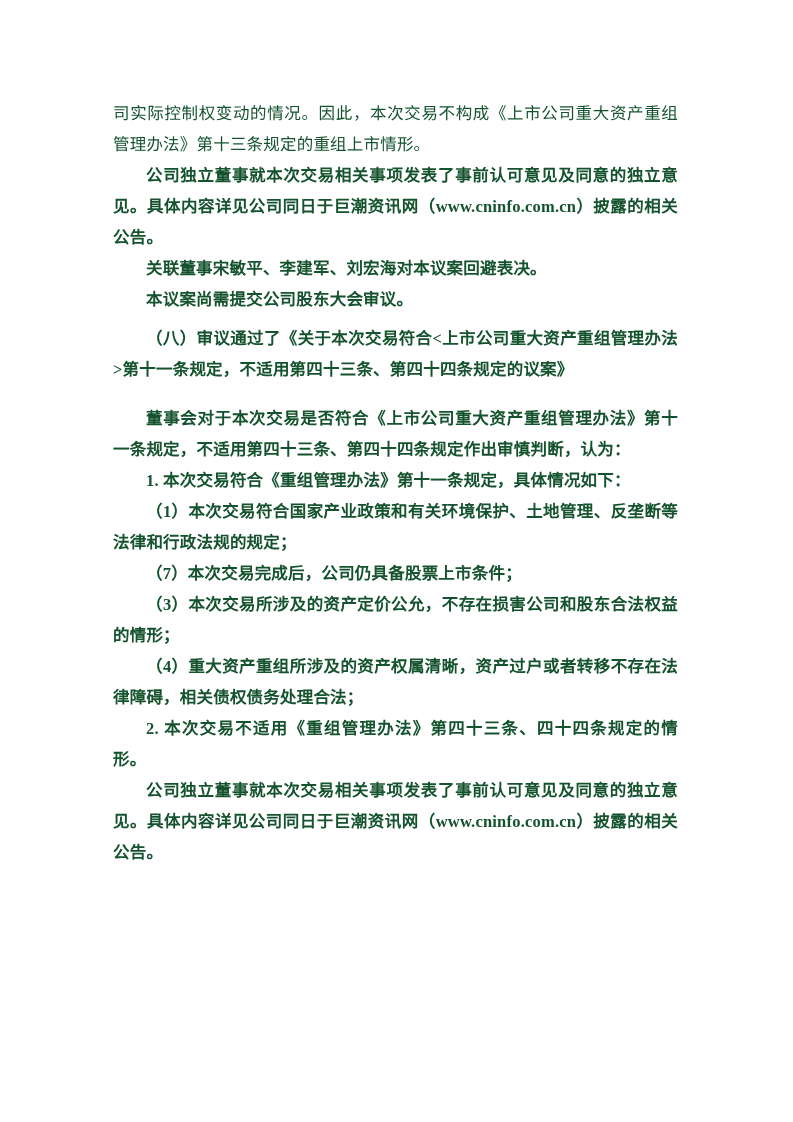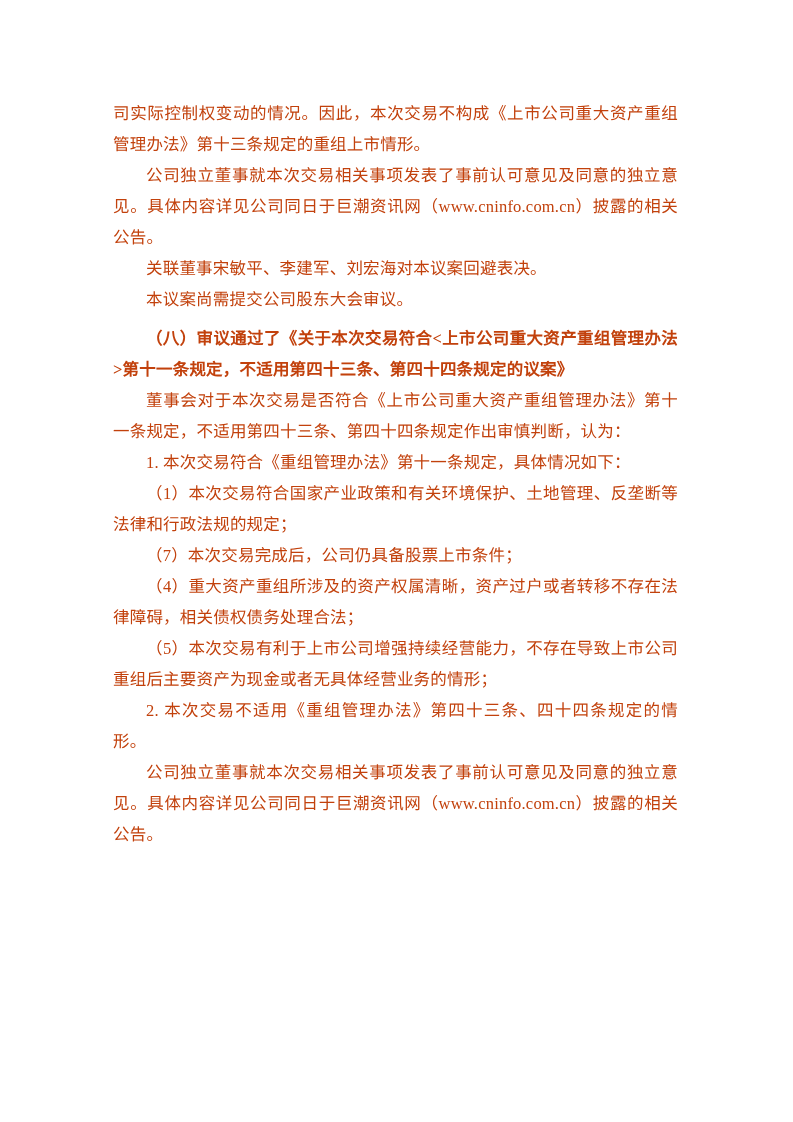--- a/index.html
+++ b/index.html
@@ -10,49 +10,50 @@
   .page {
     position: relative;
     width: 793px;
     height: 1122px;
     margin: 0 auto;
     background: #ffffff;
     box-sizing: border-box;
     padding: 98px 115px 0 113px;
     overflow: hidden;
     font-family: "Liberation Serif", "DejaVu Serif", serif;
-    color: #c2410c;
+    color: #14532d;
   }
   .para {
     margin: 0;
     font-size: 16.5px;
     line-height: 31px;
     text-align: justify;
     letter-spacing: 0.2px;
     word-break: break-all;
   }
   .indent {
     text-indent: 2em;
+    font-weight: bold;
   }
   .heading {
     font-weight: 700;
     margin-top: 8px;
-    margin-bottom: 0;
+    margin-bottom: 18px;
   }
 </style>
 </head>
 <body>
 
 <div class="page">
   <p class="para">司实际控制权变动的情况。因此，本次交易不构成《上市公司重大资产重组管理办法》第十三条规定的重组上市情形。</p>
   <p class="para indent">公司独立董事就本次交易相关事项发表了事前认可意见及同意的独立意见。具体内容详见公司同日于巨潮资讯网（www.cninfo.com.cn）披露的相关公告。</p>
   <p class="para indent">关联董事宋敏平、李建军、刘宏海对本议案回避表决。</p>
   <p class="para indent">本议案尚需提交公司股东大会审议。</p>
   <p class="para indent heading">（八）审议通过了《关于本次交易符合&lt;上市公司重大资产重组管理办法&gt;第十一条规定，不适用第四十三条、第四十四条规定的议案》</p>
   <p class="para indent">董事会对于本次交易是否符合《上市公司重大资产重组管理办法》第十一条规定，不适用第四十三条、第四十四条规定作出审慎判断，认为：</p>
   <p class="para indent">1. 本次交易符合《重组管理办法》第十一条规定，具体情况如下：</p>
   <p class="para indent">（1）本次交易符合国家产业政策和有关环境保护、土地管理、反垄断等法律和行政法规的规定；</p>
   <p class="para indent">（7）本次交易完成后，公司仍具备股票上市条件；</p>
+  <p class="para indent">（3）本次交易所涉及的资产定价公允，不存在损害公司和股东合法权益的情形；</p>
   <p class="para indent">（4）重大资产重组所涉及的资产权属清晰，资产过户或者转移不存在法律障碍，相关债权债务处理合法；</p>
-  <p class="para indent">（5）本次交易有利于上市公司增强持续经营能力，不存在导致上市公司重组后主要资产为现金或者无具体经营业务的情形；</p>
   <p class="para indent">2. 本次交易不适用《重组管理办法》第四十三条、四十四条规定的情形。</p>
   <p class="para indent">公司独立董事就本次交易相关事项发表了事前认可意见及同意的独立意见。具体内容详见公司同日于巨潮资讯网（www.cninfo.com.cn）披露的相关公告。</p>
 </div>
 
 </body></html>

